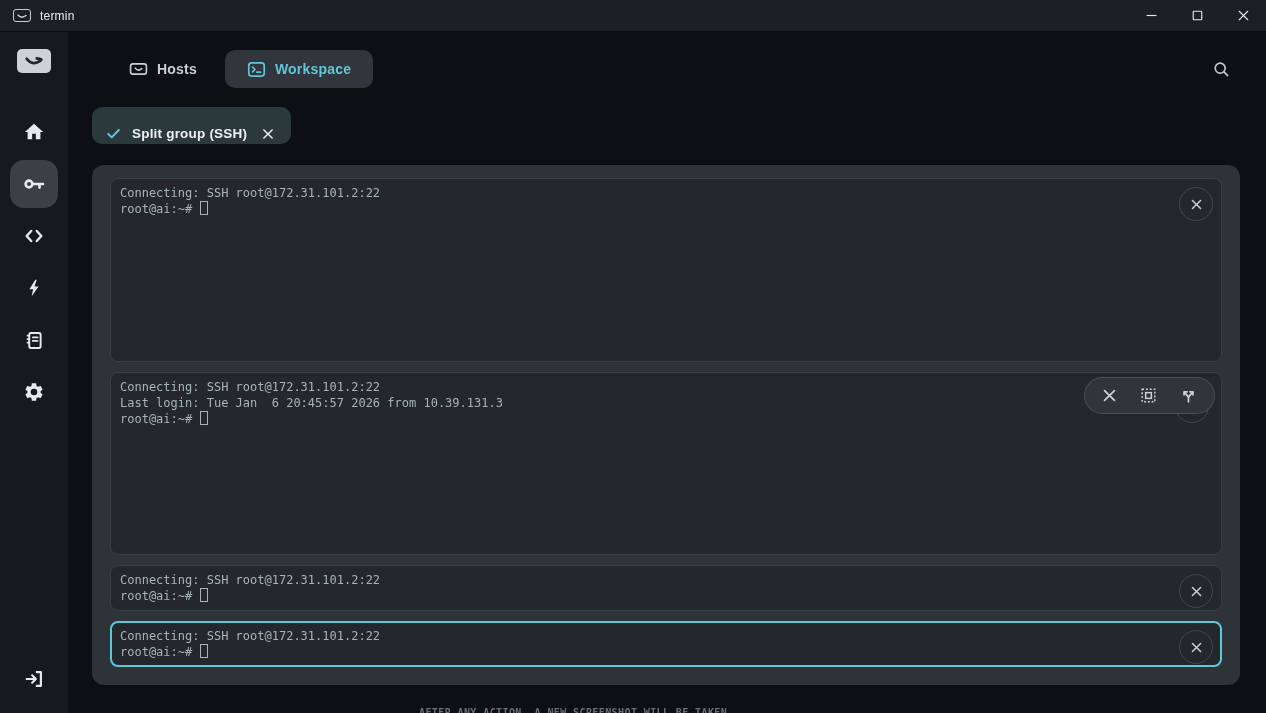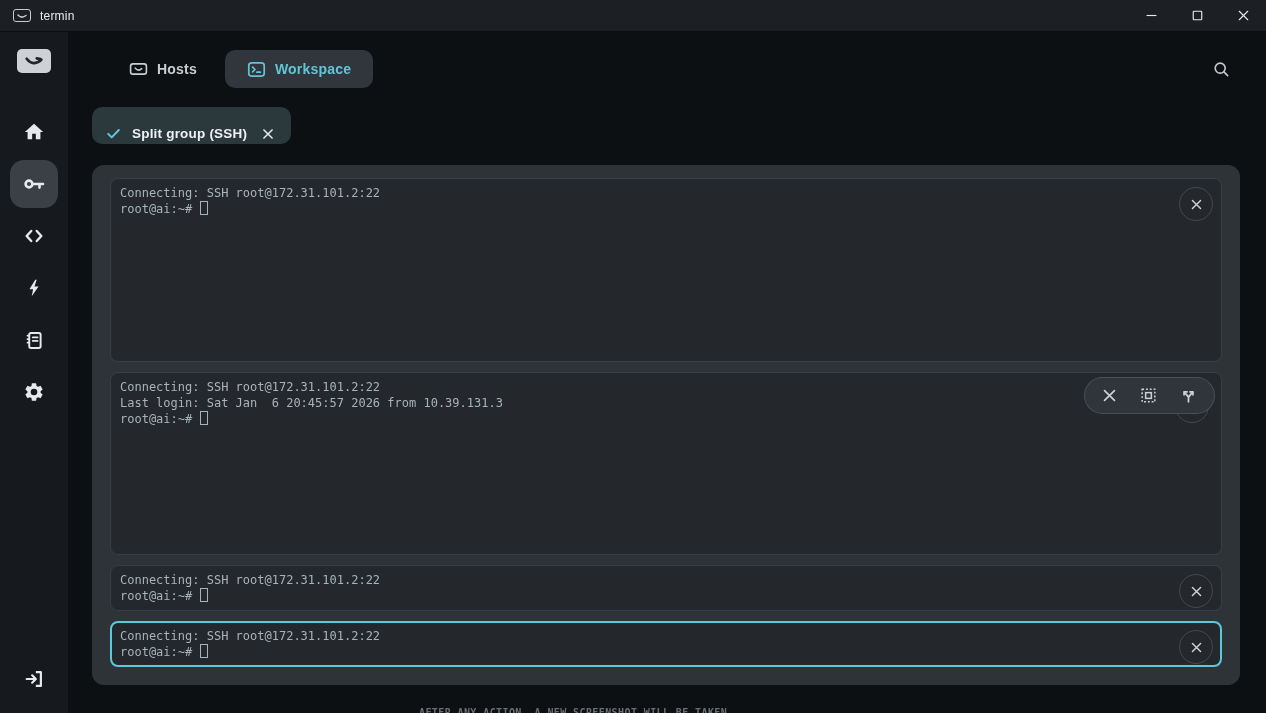--- a/index.html
+++ b/index.html
@@ -236,21 +236,21 @@
       <div class="tline"><span>root@ai:~# </span><span class="cursor"></span></div>
       <button class="pane-close">
         <svg width="15" height="15" viewBox="0 0 24 24">
           <path d="M5.5 5.5l13 13M18.5 5.5l-13 13" stroke="currentColor" stroke-width="2.3" stroke-linecap="round"></path>
         </svg>
       </button>
     </div>
 
     <div class="pane">
       <div class="tline">Connecting: SSH root@172.31.101.2:22</div>
-      <div class="tline">Last login: Sat Jan  6 20:45:57 2026 from 10.39.131.3</div>
+      <div class="tline">Last login: Tue Jan  6 20:45:57 2026 from 10.39.131.3</div>
       <div class="tline"><span>root@ai:~# </span><span class="cursor"></span></div>
 
       <button class="pane-close pane-close-under">
         <svg width="15" height="15" viewBox="0 0 24 24">
           <path d="M5.5 5.5l13 13M18.5 5.5l-13 13" stroke="currentColor" stroke-width="2.3" stroke-linecap="round"></path>
         </svg>
       </button>
 
       <div class="pane-toolbar">
         <button class="tool-btn">

